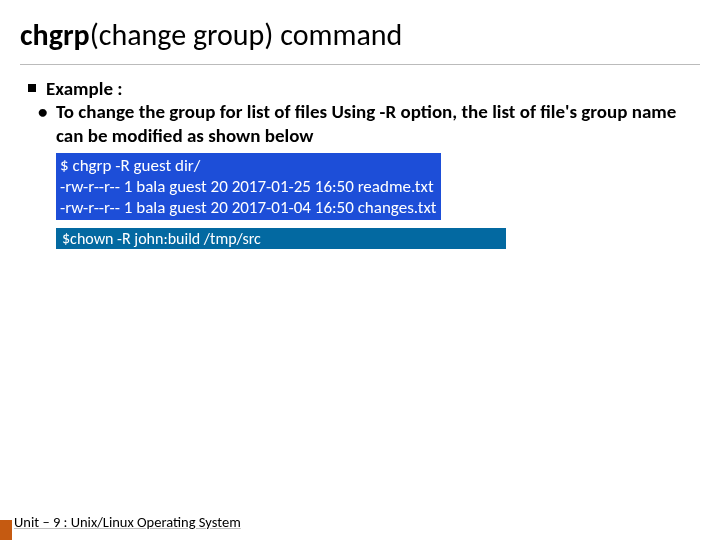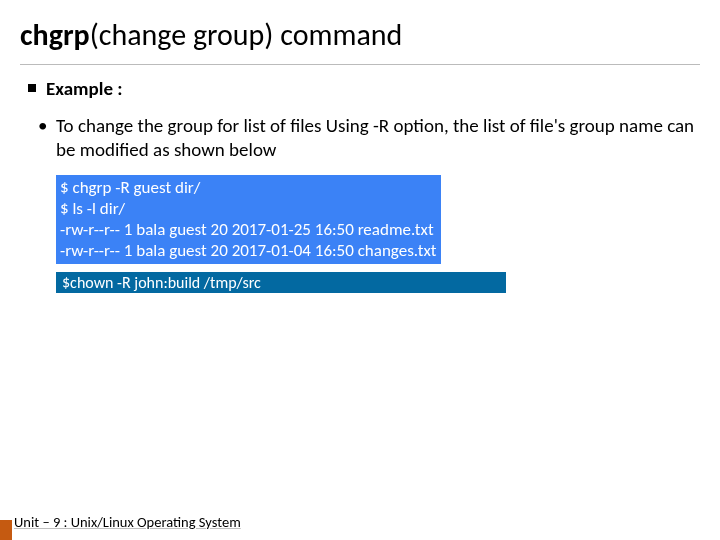--- a/index.html
+++ b/index.html
@@ -36,34 +36,34 @@
     top: 7px;
     width: 8px;
     height: 8px;
     background: #000;
   }
   .bullet {
     position: relative;
     padding-left: 36px;
     font-size: 19px;
     line-height: 1.28;
-    margin-top: 14px;
+    font-weight: bold;
   }
   .bullet::before {
     content: "•";
     position: absolute;
     left: 18px;
     top: 0;
     font-size: 19px;
   }
   .justify { text-align: justify; }
   .terminal {
-    margin-top: 12px;
+    margin-top: 4px;
     margin-left: 36px;
-    background: #3b82f6;
+    background: #1d4ed8;
     color: #fff;
     font-family: Calibri, "Segoe UI", Arial, sans-serif;
     font-size: 17px;
     line-height: 1.25;
     padding: 2px 4px 2px 4px;
     display: inline-block;
   }
   .terminal .line { white-space: pre; }
   .terminal2 {
     margin-top: 8px;
@@ -103,21 +103,20 @@
   <div class="title">
     <b>chgrp</b><span>(change group) command</span>
   </div>
 
   <div class="example-hdr">Example :</div>
 
   <div class="bullet">To change the group for list of files Using -R option, the list of file's group name can be modified as shown below</div>
 
   <div class="terminal">
     <div class="line">$ chgrp -R guest dir/</div>
-    <div class="line">$ ls -l dir/</div>
     <div class="line">-rw-r--r-- 1 bala guest 20 2017-01-25 16:50 readme.txt</div>
     <div class="line">-rw-r--r-- 1 bala guest 20 2017-01-04 16:50 changes.txt</div>
   </div>
 
 
   <div class="terminal2">$chown -R john:build /tmp/src</div>
 </div>
 
 <div class="footer">
   <span class="left">Unit – 9  : Unix/Linux Operating System</span>

